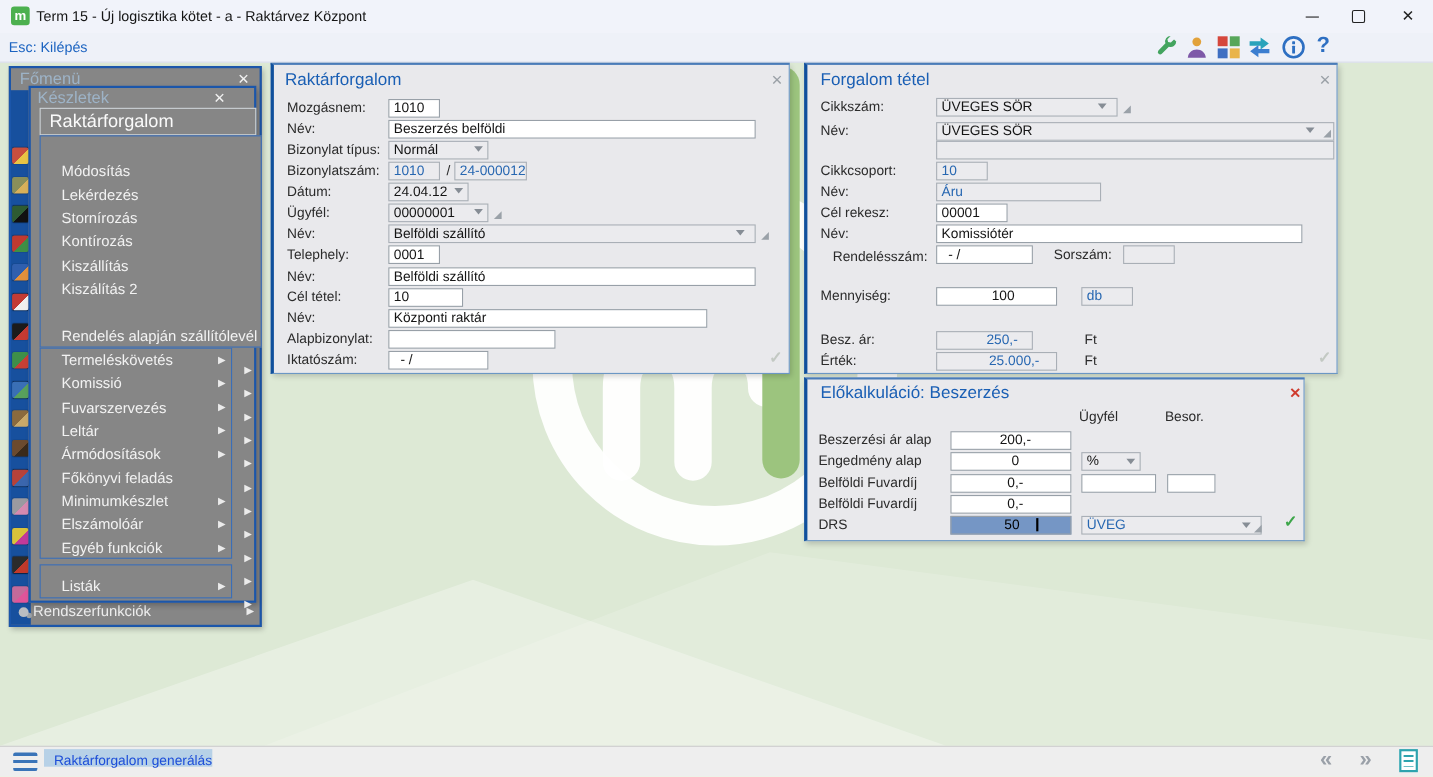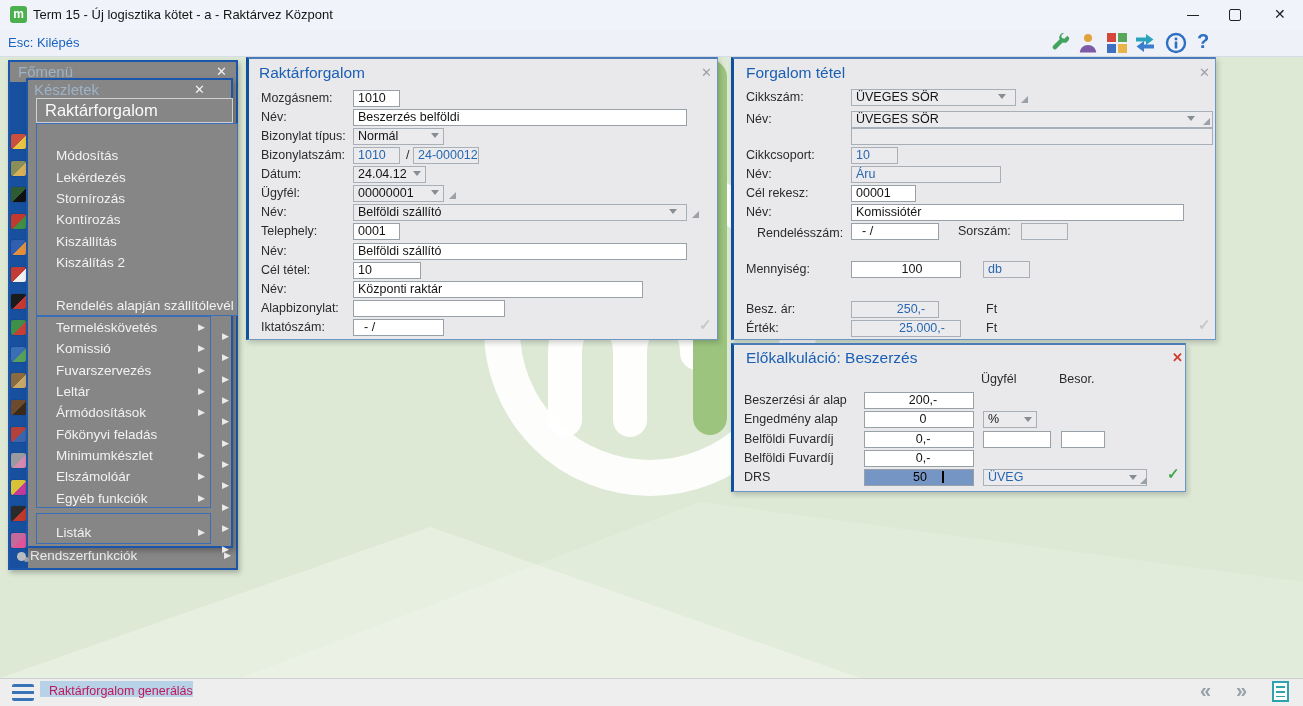--- a/index.html
+++ b/index.html
@@ -59,21 +59,21 @@
   .mi-arrow{position:absolute;right:5px;top:0;font-size:9px;color:#ebebeb;}
   .karr{position:absolute;left:194px;font-size:9px;color:#ebebeb;}
   .rendrow{position:absolute;font-size:13.5px;color:#ededed;white-space:nowrap;}
   .gearico{position:absolute;width:9px;height:9px;border-radius:50%;background:#b9bdc2;box-shadow:5px 3px 0 -2px #9aa0a6;}
 
   
   .bottombar{position:absolute;left:0;top:678px;width:1303px;height:28px;background:#eeeeee;border-top:1px solid #cfcfcf;box-sizing:border-box;}
   .burger{position:absolute;left:12px;top:684px;width:22px;height:17px;
           background:repeating-linear-gradient(#3a74b8 0 3px,rgba(0,0,0,0) 3px 7px);border-radius:2px;}
   .btab{position:absolute;left:40px;top:681px;width:153px;height:16px;background:#b7d1e7;
-        font-size:12.5px;color:#be185d;line-height:20px;padding-left:9px;box-sizing:border-box;white-space:nowrap;}
+        font-size:12.5px;color:#1d4ed8;line-height:20px;padding-left:9px;box-sizing:border-box;white-space:nowrap;}
   .chev{position:absolute;top:679px;font-size:20px;font-weight:bold;color:#9aa0a8;}
   .docico{position:absolute;left:1272px;top:681px;width:17px;height:21px;border:2px solid #2ea3ae;background:#fff;box-sizing:border-box;}
   .docico div{margin:3px 2px;height:11px;background:repeating-linear-gradient(#2ea3ae 0 2px,rgba(0,0,0,0) 2px 5px);}
 </style>
 </head>
 <body>
 
 <div class="page">
 
   <div class="titlebar">

